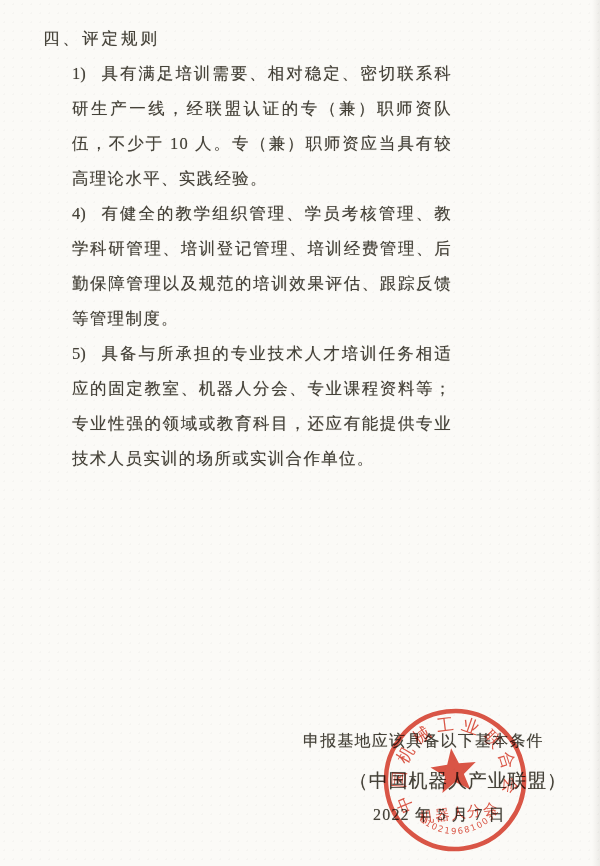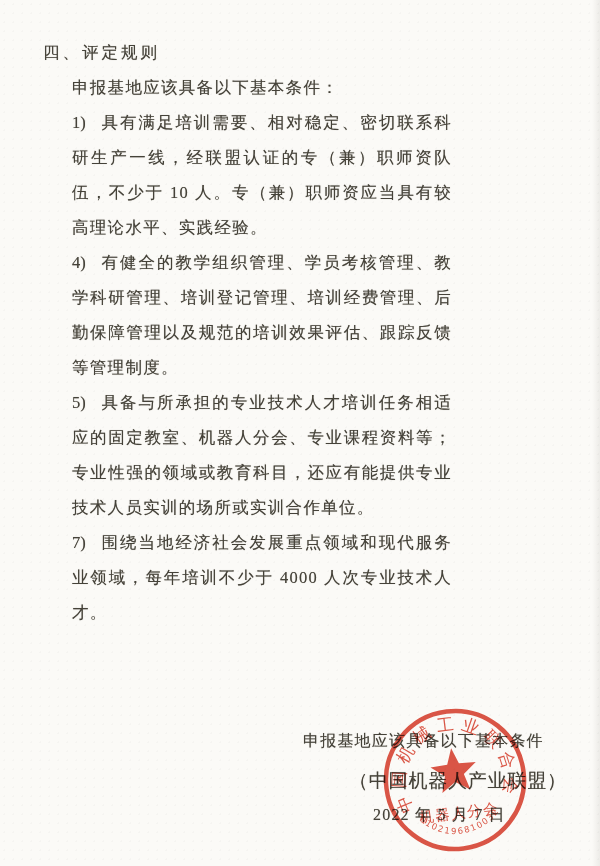--- a/index.html
+++ b/index.html
@@ -12,21 +12,21 @@
     background-size: 9px 9px;
     font-family: "Liberation Serif", "DejaVu Serif", serif;
     color: var(--ink);
     overflow: hidden;
   }
   .edge-shade {
     position: absolute; right: 0; top: 0; width: 8px; height: 100%;
     background: linear-gradient(to right, rgba(0,0,0,0), rgba(110,105,95,0.10));
   }
   .doc {
-    position: absolute; top: 35px; left: 0;
+    position: absolute; top: 21px; left: 0;
     width: 502px;
     padding: 0 50px 0 72px;
     font-size: 16.5px;
     line-height: 35px;
     letter-spacing: 1.3px;
     text-shadow: 0 0 0.7px rgba(80,74,64,0.55);
   }
   .doc-title { margin-left: -29px; letter-spacing: 3px; }
   .para { text-align: justify; }
   .num { display: inline-block; margin-right: 15px; letter-spacing: 0; }
@@ -51,33 +51,29 @@
                  font-family: "DejaVu Sans", sans-serif; }
   .seal-star { fill: var(--seal-color); }
 </style>
 </head>
 <body>
 
 <div class="edge-shade"></div>
 
 <div class="doc">
   <div class="doc-title">四、评定规则</div>
-  <p class="para">申报基地应该具备以下基本条件：</p>
 
   <p class="para">
     <span class="num">1)</span><span>具有满足培训需要、相对稳定、密切联系科研生产一线，经联盟认证的专（兼）职师资队伍，不少于 10 人。专（兼）职师资应当具有较高理论水平、实践经验。</span>
   </p>
   <p class="para">
     <span class="num">4)</span><span>有健全的教学组织管理、学员考核管理、教学科研管理、培训登记管理、培训经费管理、后勤保障管理以及规范的培训效果评估、跟踪反馈等管理制度。</span>
   </p>
   <p class="para">
     <span class="num">5)</span><span>具备与所承担的专业技术人才培训任务相适应的固定教室、机器人分会、专业课程资料等；专业性强的领域或教育科目，还应有能提供专业技术人员实训的场所或实训合作单位。</span>
-  </p>
-  <p class="para">
-    <span class="num">7)</span><span>围绕当地经济社会发展重点领域和现代服务业领域，每年培训不少于 4000 人次专业技术人才。</span>
   </p>
 </div>
 
 <div class="sig sig-org">申报基地应该具备以下基本条件</div>
 <div class="sig sig-alliance">（中国机器人产业联盟）</div>
 <div class="sig sig-date">2022 年 5 月 7 日</div>
 
 <div class="seal">
   <svg viewBox="0 0 148 148" xmlns="http://www.w3.org/2000/svg">
     <defs>

